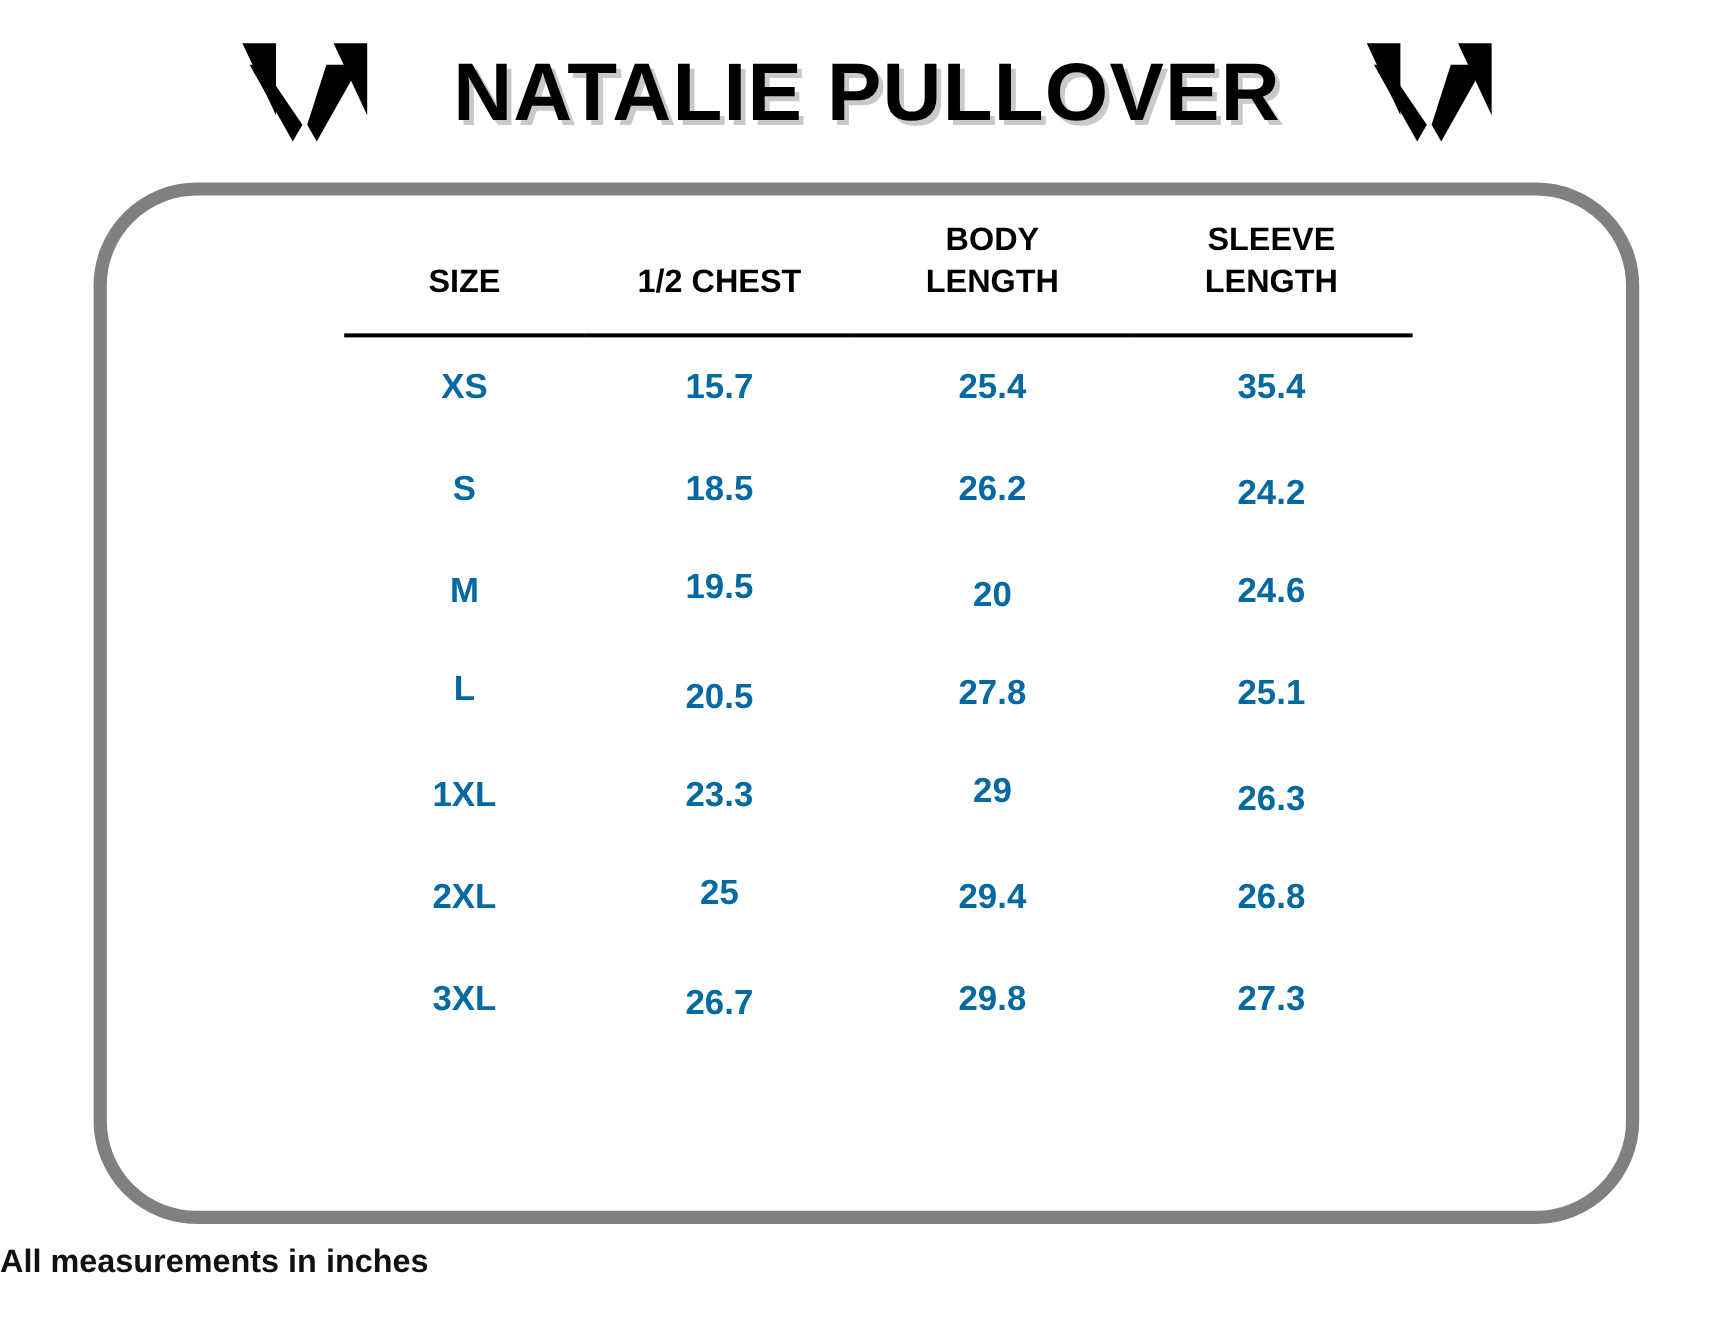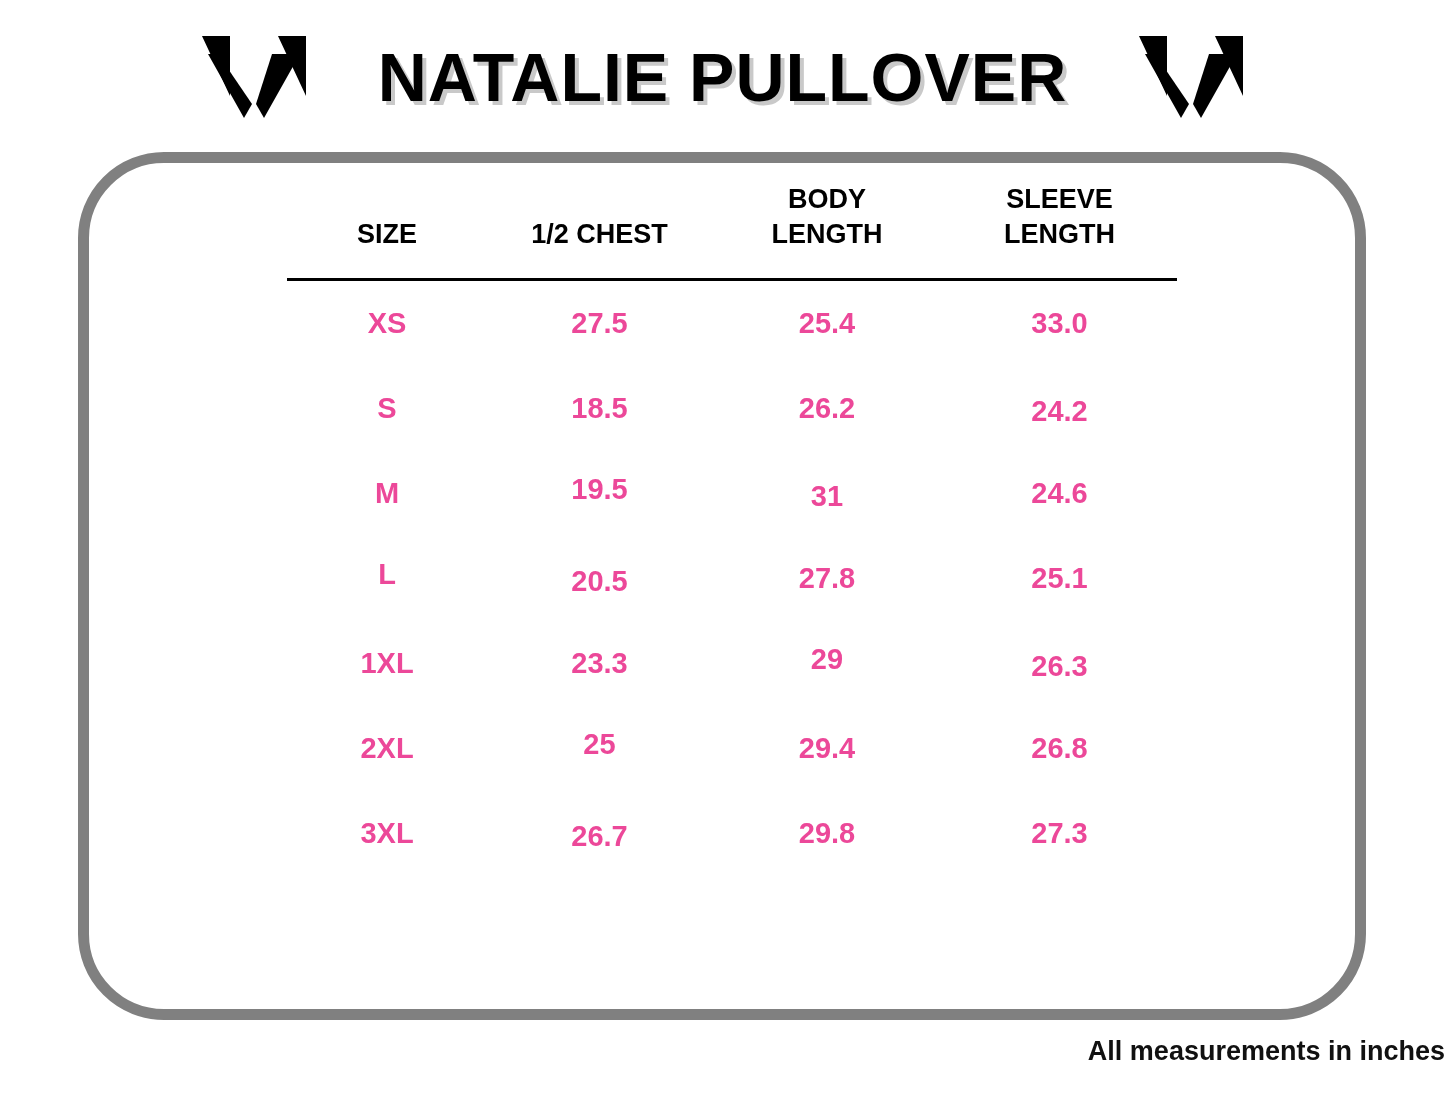--- a/index.html
+++ b/index.html
@@ -81,38 +81,38 @@
   }
   thead tr {
     border-bottom: 3px solid #000000;
   }
   td {
     font-size: 29px;
     font-weight: bold;
     text-align: center;
     height: 83px;
     vertical-align: middle;
-    color: #ec4899;
+    color: #0369a1;
   }
   col.c-size   { width: 200px; }
   col.c-chest  { width: 225px; }
   col.c-body   { width: 230px; }
   col.c-sleeve { width: 235px; }
 
   
   .n-up   { position: relative; top: -4px; }
   .n-down { position: relative; top: 3px; }
 
   
   .footer {
     position: absolute;
     left: 0;
     top: 1036px;
     width: 1445px;
-    text-align: right;
+    text-align: left;
     font-size: 27px;
     font-weight: bold;
     color: #111111;
   }
 </style>
 </head>
 <body>
 
 <div class="header">
   <span class="logo">
@@ -160,34 +160,34 @@
         </th>
         <th>
           <span>SLEEVE</span><br>
           <span>LENGTH</span>
         </th>
       </tr>
     </thead>
     <tbody>
       <tr>
         <td>XS</td>
-        <td>27.5</td>
+        <td>15.7</td>
         <td>25.4</td>
-        <td>33.0</td>
+        <td>35.4</td>
       </tr>
       <tr>
         <td>S</td>
         <td>18.5</td>
         <td>26.2</td>
         <td class="n-down">24.2</td>
       </tr>
       <tr>
         <td>M</td>
         <td class="n-up">19.5</td>
-        <td class="n-down">31</td>
+        <td class="n-down">20</td>
         <td>24.6</td>
       </tr>
       <tr>
         <td class="n-up">L</td>
         <td class="n-down">20.5</td>
         <td>27.8</td>
         <td>25.1</td>
       </tr>
       <tr>
         <td>1XL</td>

